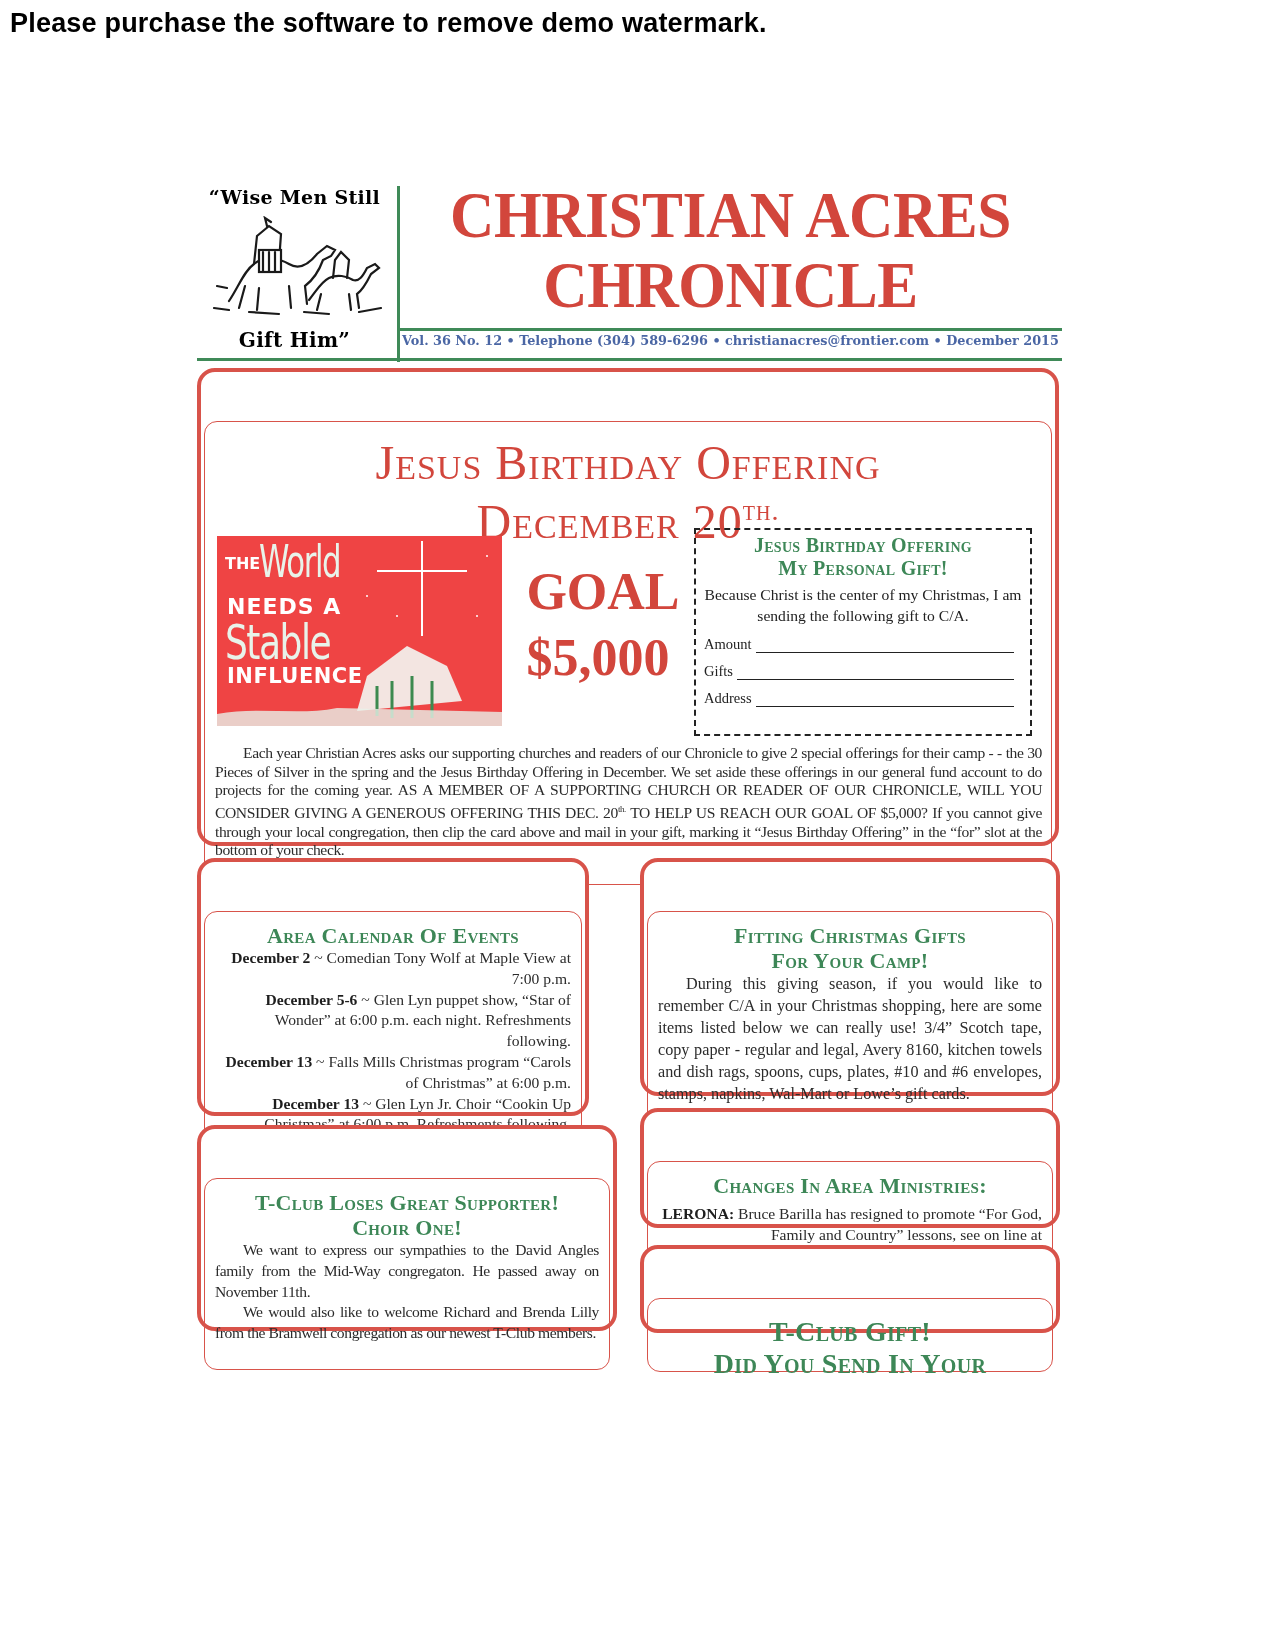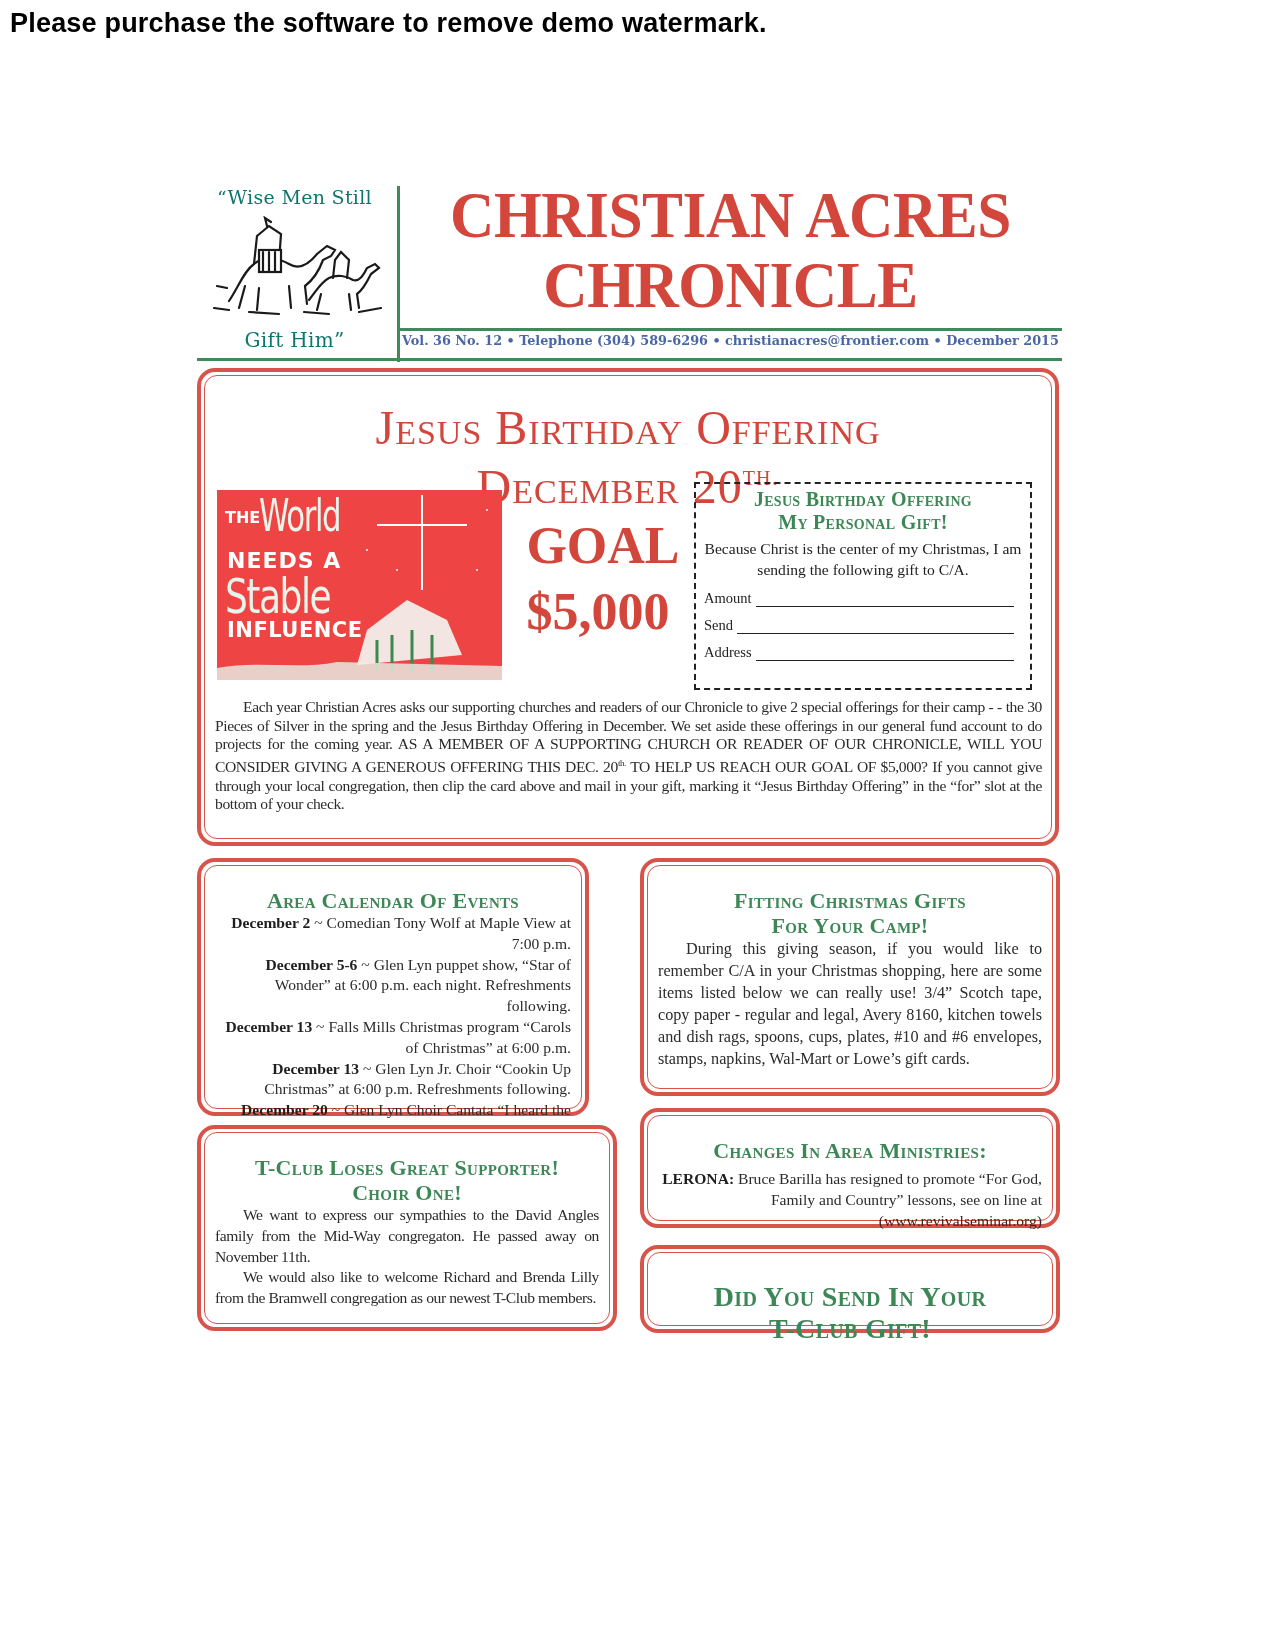--- a/index.html
+++ b/index.html
@@ -10,21 +10,21 @@
     position: absolute; left: 10px; top: 8px;
     font-family: "Liberation Sans", "DejaVu Sans", sans-serif;
     font-weight: bold; font-size: 27px; color: #000;
     letter-spacing: 0.2px;
   }
 
   
   .masthead { position: absolute; left: 197px; top: 180px; width: 865px; height: 182px; }
   .mast-left { position: absolute; left: 0; top: 0; width: 195px; height: 182px; text-align: center; }
   .tagline {
-    font-family: "DejaVu Serif", serif; font-weight: normal; color: #0f766e;
+    font-family: "DejaVu Serif", serif; font-weight: bold; color: #000000;
     font-size: 19px; letter-spacing: 0.3px;
   }
   .tagline.top { position: absolute; top: 6px; left: 0; width: 195px; }
   .tagline.bottom { position: absolute; top: 148px; left: 0; width: 195px; font-size: 20px; }
   .camels { position: absolute; top: 36px; left: 12px; width: 175px; height: 100px; }
   .mast-vline { position: absolute; left: 200px; top: 6px; width: 3px; height: 176px; background: #3f8a58; }
   .mast-title {
     position: absolute; left: 206px; top: 0; width: 655px; text-align: center;
     color: #d2463c; font-weight: bold; font-size: 66px; line-height: 70px;
     font-family: "Liberation Serif", serif; letter-spacing: -0.5px;
@@ -37,21 +37,21 @@
   }
   .mast-rule-bottom { position: absolute; left: 0; top: 178px; width: 865px; height: 3px; background: #3f8a58; }
 
   
   .box {
     position: absolute; border: 4px solid #d8534a; border-radius: 18px;
     padding: 3px; background: #fff;
   }
   .box > .inner {
     width: 100%; height: 100%; border: 1.5px solid #d8534a; border-radius: 13px;
-    position: relative; padding: 22px 10px;
+    position: relative; padding: 11px 10px; margin-top: 46px;
   }
   .green-head {
     color: #3d8757; font-weight: bold; text-align: center; font-variant: small-caps;
     font-family: "Liberation Serif", serif; letter-spacing: 0.3px;
   }
   .red-head {
     color: #d2463c; text-align: center; font-variant: small-caps;
     font-family: "Liberation Serif", serif; font-weight: normal;
   }
   .body-text { font-size: 15.6px; line-height: 20.8px; color: #2b2b2b; text-align: justify; }
@@ -168,21 +168,21 @@
       <div class="green-head coupon-head">
         <div>Jesus Birthday Offering</div>
         <div>My Personal Gift!</div>
       </div>
       <div class="coupon-text">Because Christ is the center of my Christmas, I am sending the following gift to C/A.</div>
       <div class="field">
         <span>Amount</span>
         <span class="line"></span>
       </div>
       <div class="field">
-        <span>Send</span>
+        <span>Gifts</span>
         <span class="line"></span>
       </div>
       <div class="field">
         <span>Address</span>
         <span class="line"></span>
       </div>
     </div>
 
     <div class="body-text offer-body indent tight"><span>Each year Christian Acres asks our supporting churches and readers of our Chronicle to give 2 special offerings for their camp - - the 30 Pieces of Silver in the spring and the Jesus Birthday Offering in December.  We set aside these offerings in our general fund account to do projects for the coming year.  AS A MEMBER OF A SUPPORTING CHURCH OR READER OF OUR CHRONICLE, WILL YOU CONSIDER GIVING A GENEROUS OFFERING THIS DEC. 20</span><sup>th.</sup><span> TO HELP US REACH OUR GOAL OF $5,000?  If you cannot give through your local congregation, then clip the card above and mail in your gift, marking it “Jesus Birthday Offering” in the “for” slot at the bottom of your check.</span></div>
   </div>
@@ -225,17 +225,17 @@
 <div class="box" id="changes">
   <div class="inner">
     <div class="green-head sec-head" style="margin-bottom:6px;">Changes In Area Ministries:</div>
     <div class="body-text" style="text-align:right;"><b>LERONA:</b><span>  Bruce Barilla has resigned to promote “For God, Family and Country” lessons, see on line at (www.revivalseminar.org)</span></div>
   </div>
 </div>
 
 <div class="box" id="sendgift">
   <div class="inner">
     <div class="green-head send-head">
+      <div>T-Club Gift!</div>
       <div>Did You Send In Your</div>
-      <div>T-Club Gift!</div>
     </div>
   </div>
 </div>
 
 </body></html>

